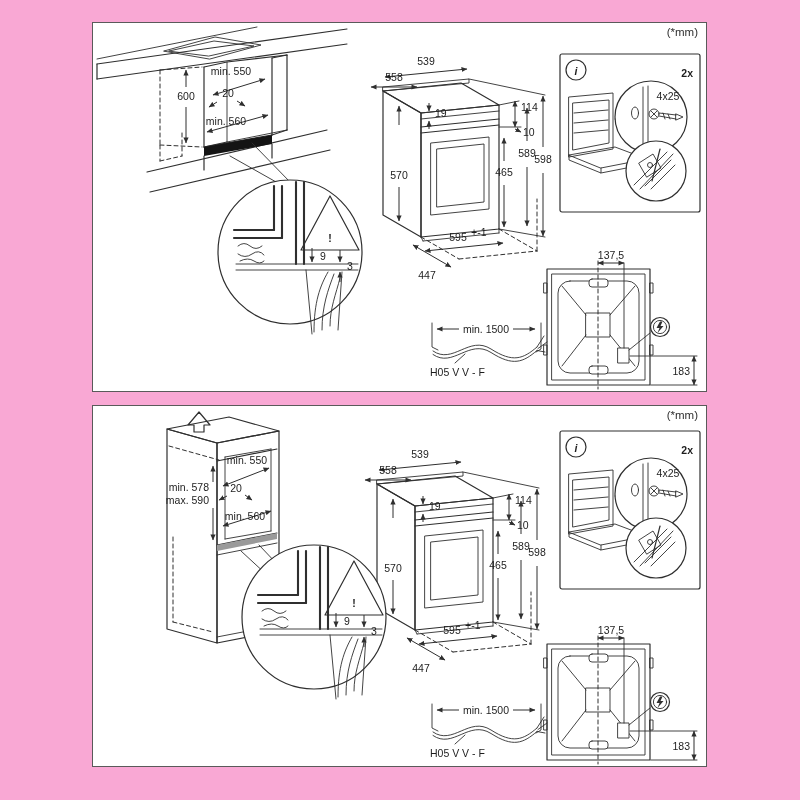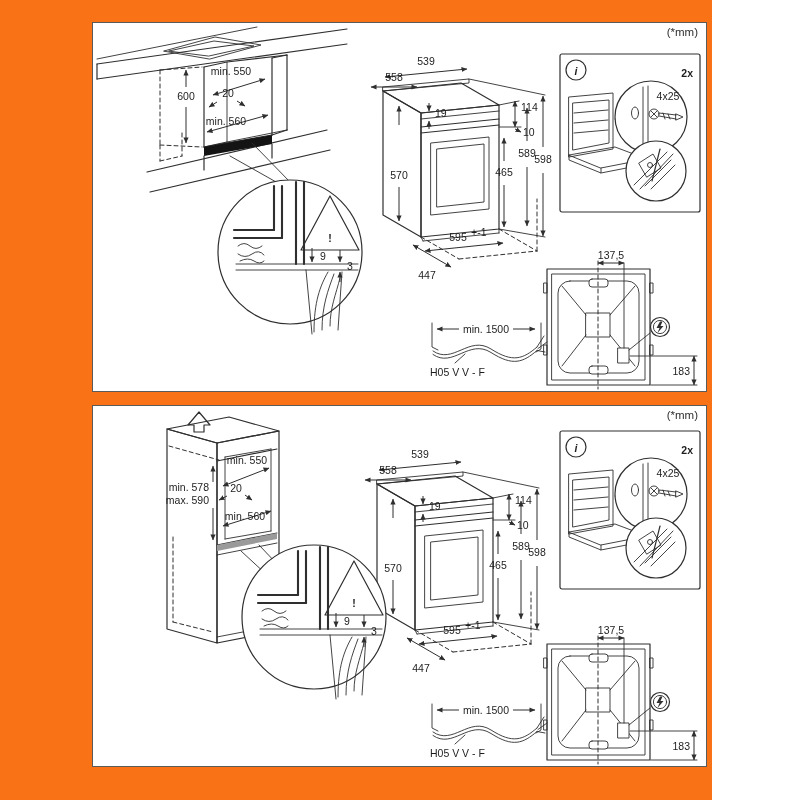--- a/index.html
+++ b/index.html
@@ -1,16 +1,16 @@
 <!DOCTYPE html>
 <html><head>
 <meta charset="utf-8">
 <style>
   html,body{margin:0;padding:0;background:#fff;}
-  #stage{position:relative;width:712px;height:800px;background:#f97316;overflow:hidden;
+  #stage{position:relative;width:800px;height:800px;background:#f9a8d4;overflow:hidden;
          font-family:"Liberation Sans",sans-serif;}
   .panel{position:absolute;border:1.5px solid #5a5a5a;background:#fff;}
   .panel svg{position:absolute;overflow:visible;}
   .units{position:absolute;top:3px;right:8px;font-size:11.5px;color:#2f2f2f;}
   text{font-family:"Liberation Sans",sans-serif;font-size:10.5px;fill:#1d1d1d;}
   .tb{font-weight:bold;}
   .ln{fill:none;stroke:#2f2f2f;stroke-width:1.2;stroke-linejoin:round;stroke-linecap:round;}
   .thin{stroke-width:0.9;}
   .thk{stroke-width:2.1;}
   .dash{stroke-dasharray:4 3;stroke-width:1;}

